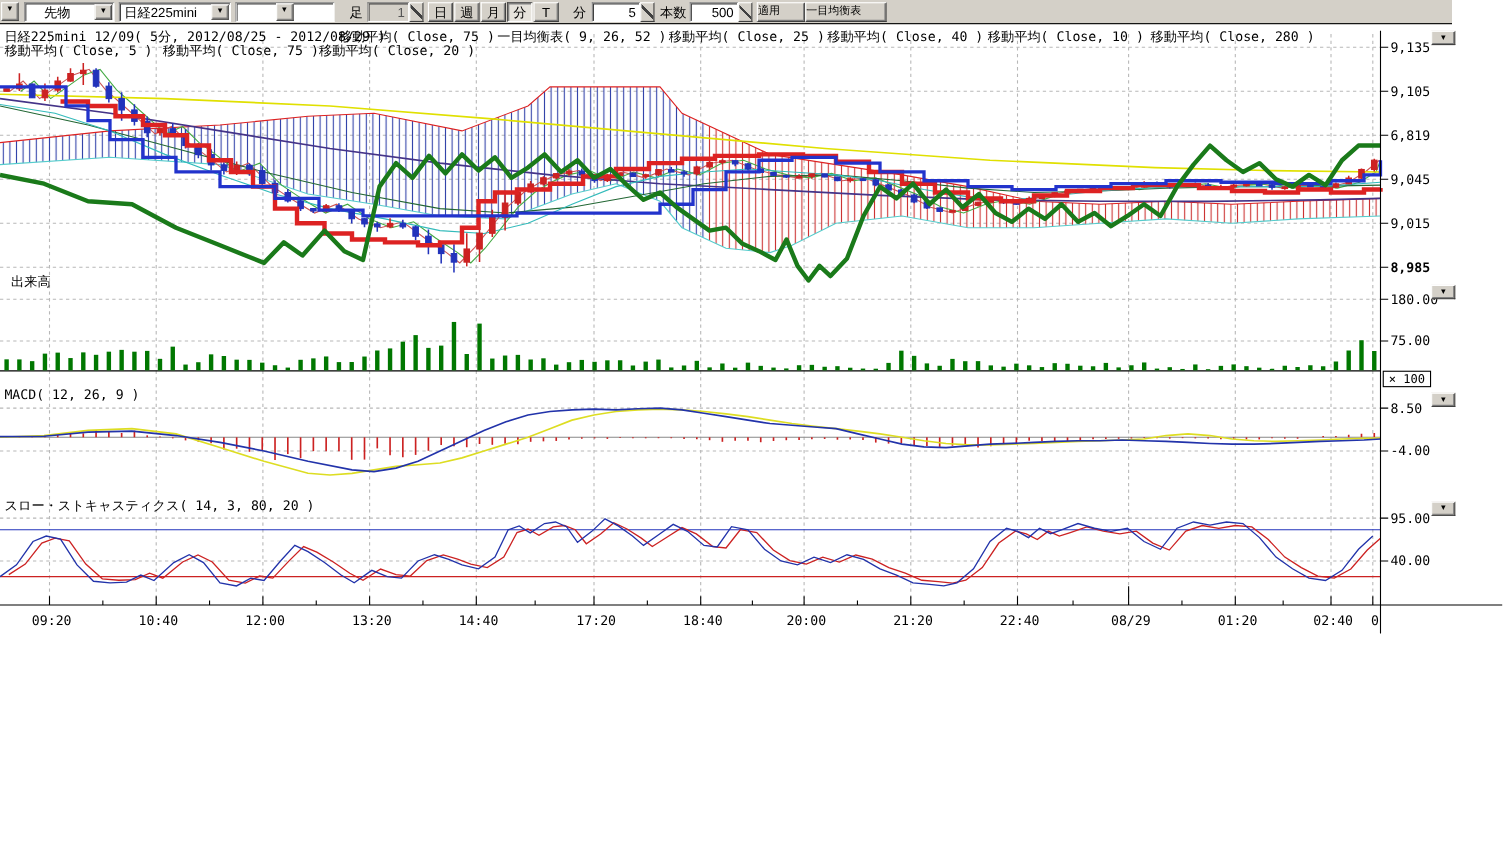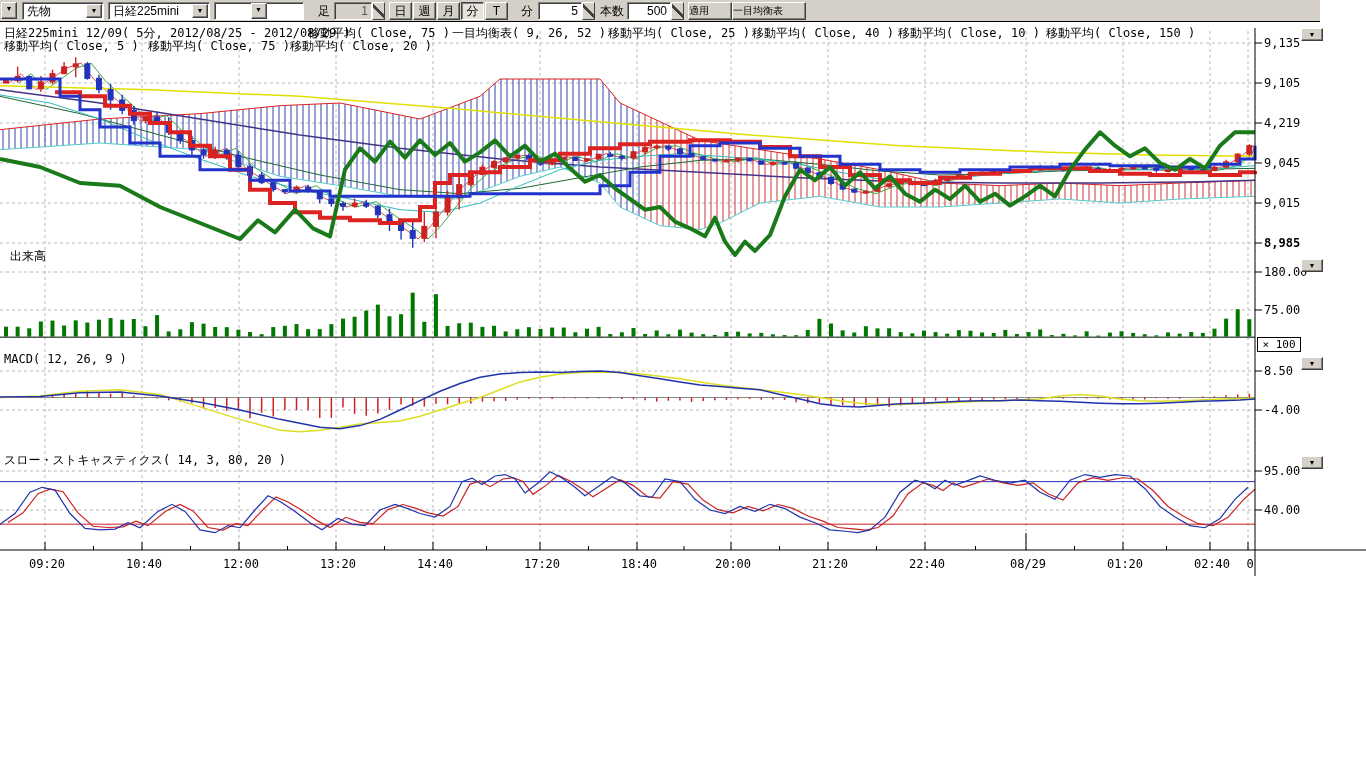--- a/index.html
+++ b/index.html
@@ -42,21 +42,21 @@
              font-family:"DejaVu Sans Mono", monospace; text-align:center; line-height:13px; }
   #plot { position:absolute; left:0; top:23px; }
 </style>
 </head>
 <body>
 
 <div id="toolbar">
   <div class="tb-abs arrowbtn" style="left:1px; width:16px; height:17px;">
     <span>▼</span>
   </div>
-  <div class="tb-abs combo" style="left:22px; width:82px;">
+  <div class="tb-abs combo" style="left:22px; width:82px;padding-left:13px;">
     <span class="cval">先物</span>
     <span class="arrowbtn">▼</span>
   </div>
   <div class="tb-abs combo" style="left:108px; width:102px;justify-content:center;">
     <span class="cval">日経225mini</span>
     <span class="arrowbtn">▼</span>
   </div>
   <div class="tb-abs combo" style="left:214px; width:90px;flex-direction:column;">
     <span class="cval">12/09</span>
     <span class="arrowbtn">▼</span>
@@ -622,30 +622,30 @@
       <line x1="1248" y1="527" x2="1248" y2="519" stroke="#000"></line>
     </g>
   </svg>
 <div id="overlays">
     <div class="ov" style="left: 4px; top: 25px;">日経225mini 12/09( 5分, 2012/08/25 - 2012/08/29 )</div>
     <div class="ov" style="left: 308px; top: 25px;">移動平均( Close, 75 )</div>
     <div class="ov" style="left: 452px; top: 25px;">一目均衡表( 9, 26, 52 )</div>
     <div class="ov" style="left: 608px; top: 25px;">移動平均( Close, 25 )</div>
     <div class="ov" style="left: 752px; top: 25px;">移動平均( Close, 40 )</div>
     <div class="ov" style="left: 898px; top: 25px;">移動平均( Close, 10 )</div>
-    <div class="ov" style="left: 1046px; top: 25px;">移動平均( Close, 150 )</div>
+    <div class="ov" style="left: 1046px; top: 25px;">移動平均( Close, 280 )</div>
     <div class="ov" style="left: 4px; top: 38px;">移動平均( Close, 5 )</div>
     <div class="ov" style="left: 148px; top: 38px;">移動平均( Close, 75 )</div>
     <div class="ov" style="left: 290px; top: 38px;">移動平均( Close, 20 )</div>
     <div class="ov" style="left: 10px; top: 248px;">出来高</div>
     <div class="ov" style="left: 4px; top: 352px;">MACD( 12, 26, 9 )</div>
     <div class="ov" style="left: 4px; top: 452px;">スロー・ストキャスティクス( 14, 3, 80, 20 )</div>
     <div class="ov" style="left: 1264px; top: 36px;">9,135</div>
     <div class="ov" style="left: 1264px; top: 76px;">9,105</div>
-    <div class="ov" style="left: 1264px; top: 116px;">4,219</div>
+    <div class="ov" style="left: 1264px; top: 116px;">6,819</div>
     <div class="ov" style="left: 1264px; top: 156px;">9,045</div>
     <div class="ov" style="left: 1264px; top: 196px;">9,015</div>
     <div class="ov" style="left: 1264px; top: 236px; font-weight: bold;">8,985</div>
     <div class="ov" style="left: 1264px; top: 265px;">180.00</div>
     <div class="ov" style="left: 1264px; top: 303.01px;">75.00</div>
     <div class="ov" style="left: 1264px; top: 364px;">8.50</div>
     <div class="ov" style="left: 1264px; top: 403px;">-4.00</div>
     <div class="ov" style="left: 1264px; top: 464px;">95.00</div>
     <div class="ov" style="left: 1264px; top: 502.995px;">40.00</div>
     <div class="ov" style="left: 27px; top: 557px; width: 40px; text-align: center;">09:20</div>

